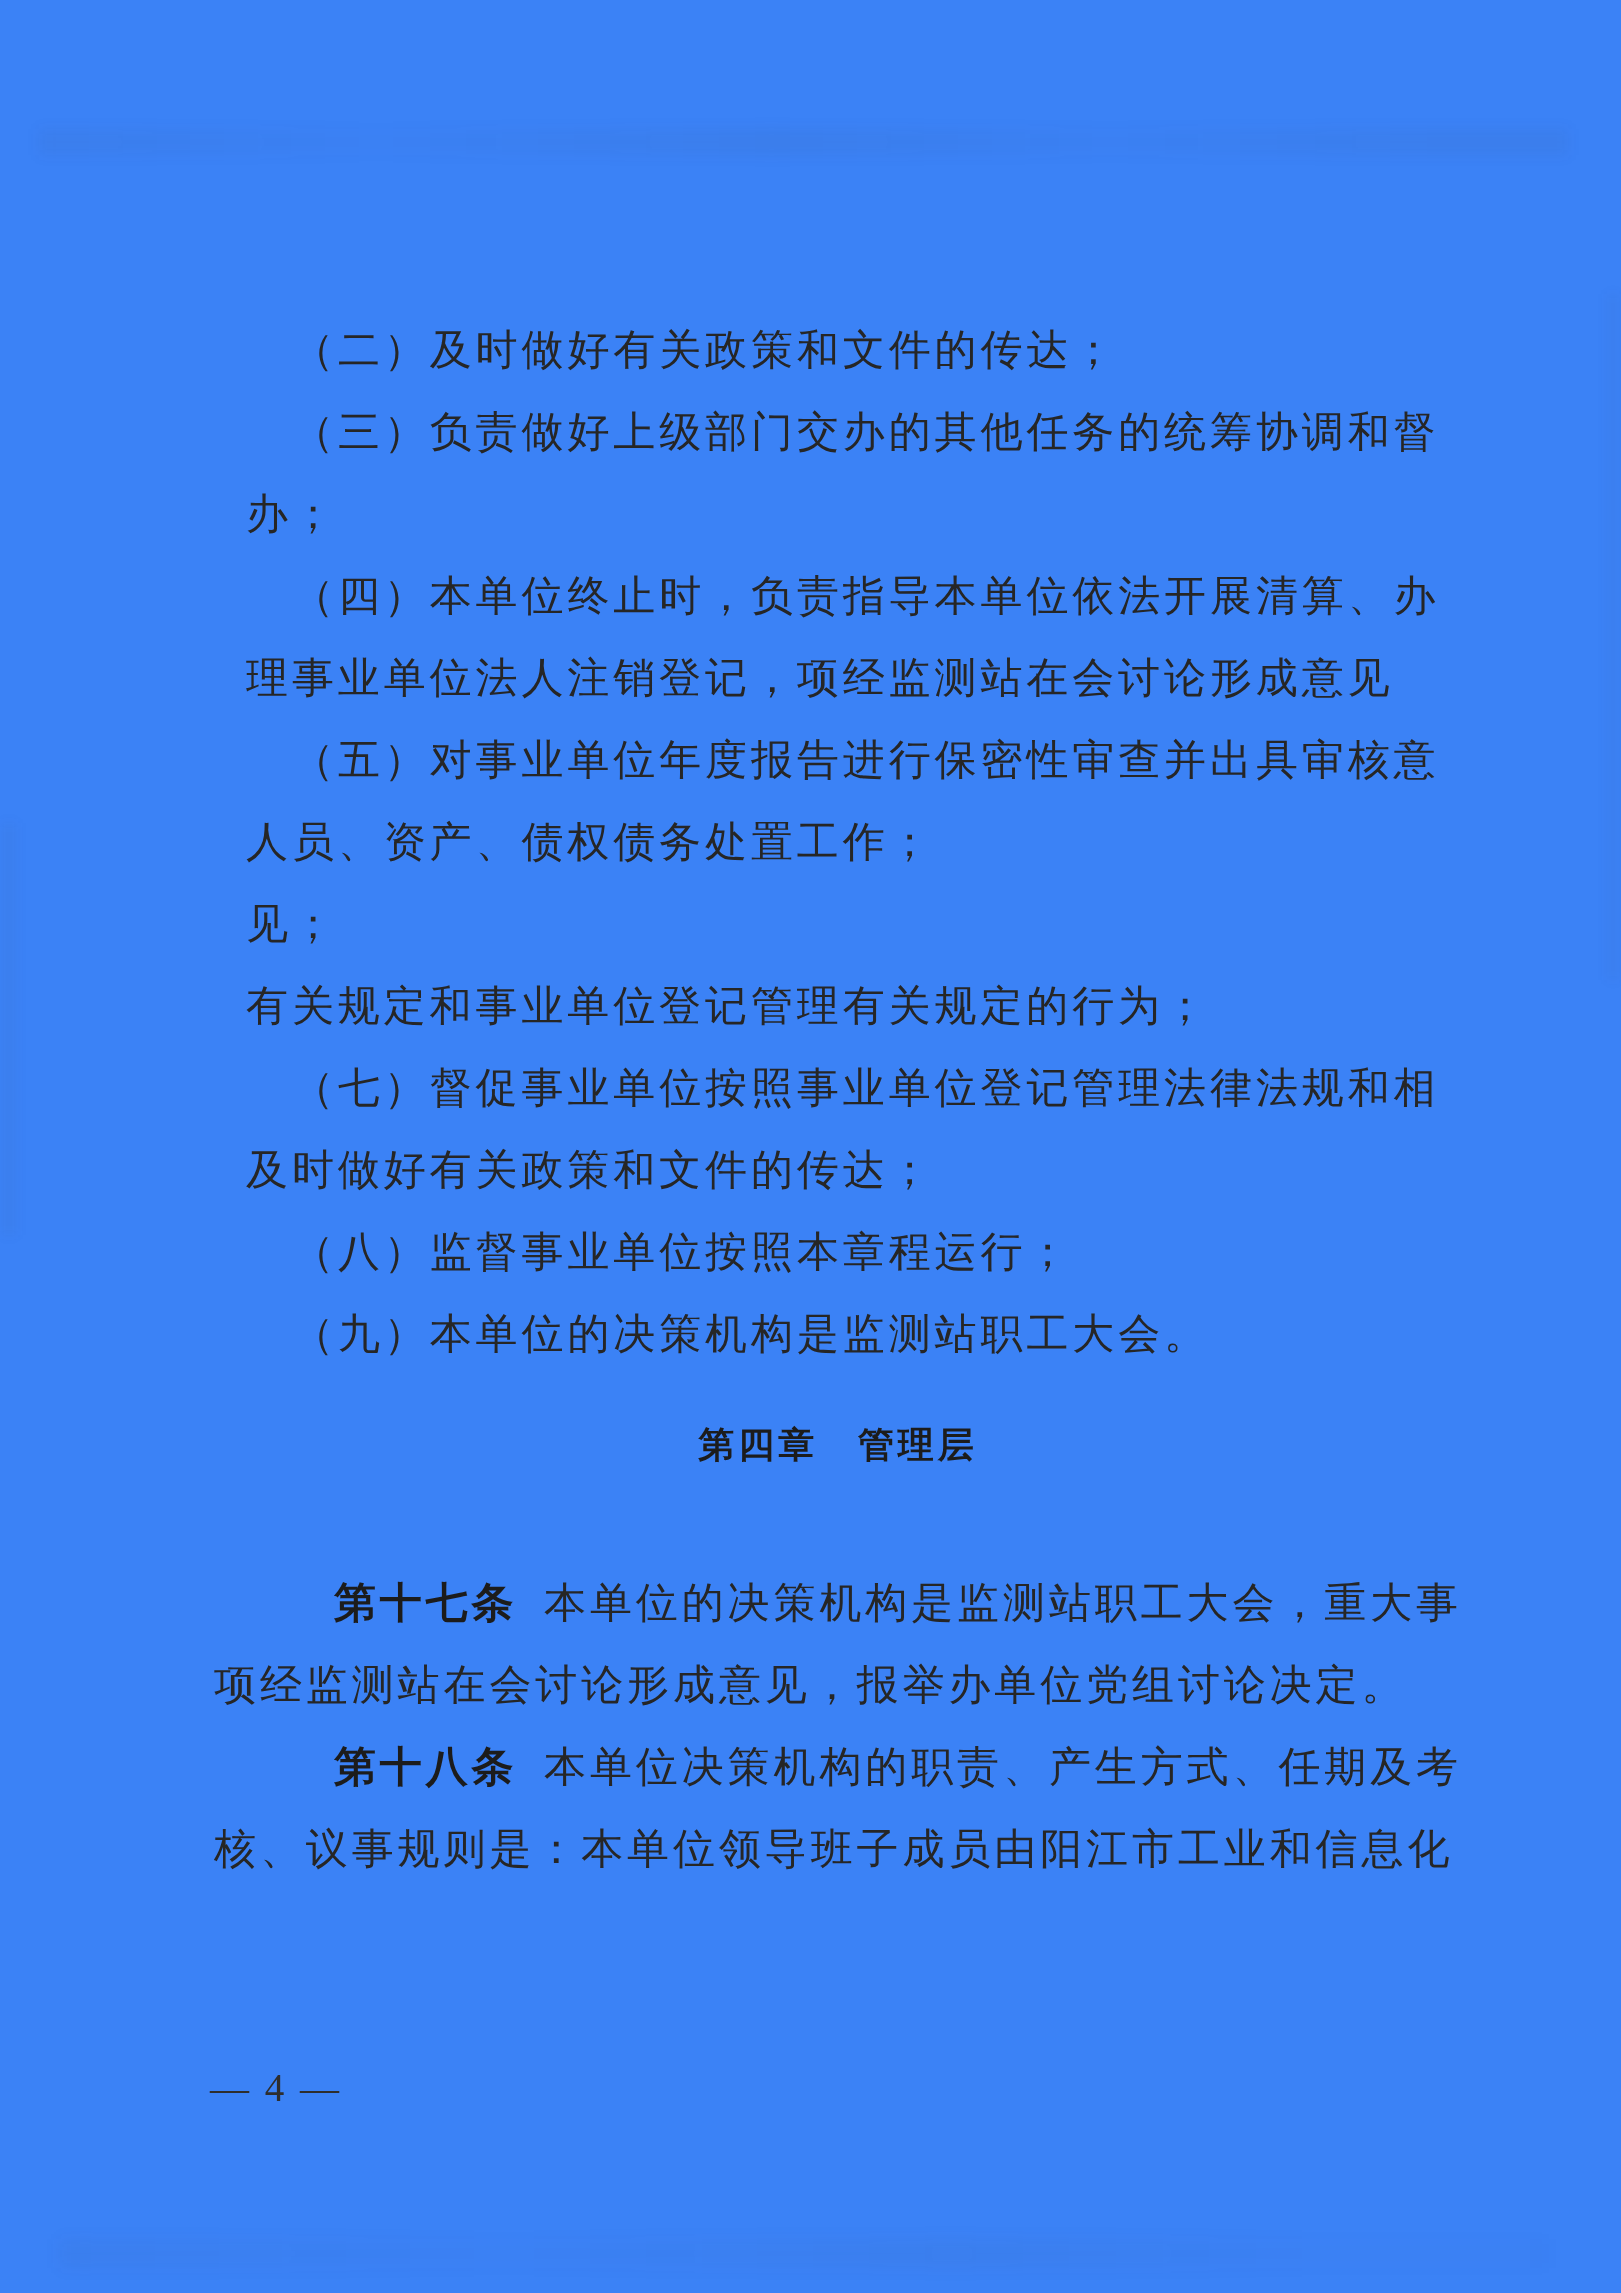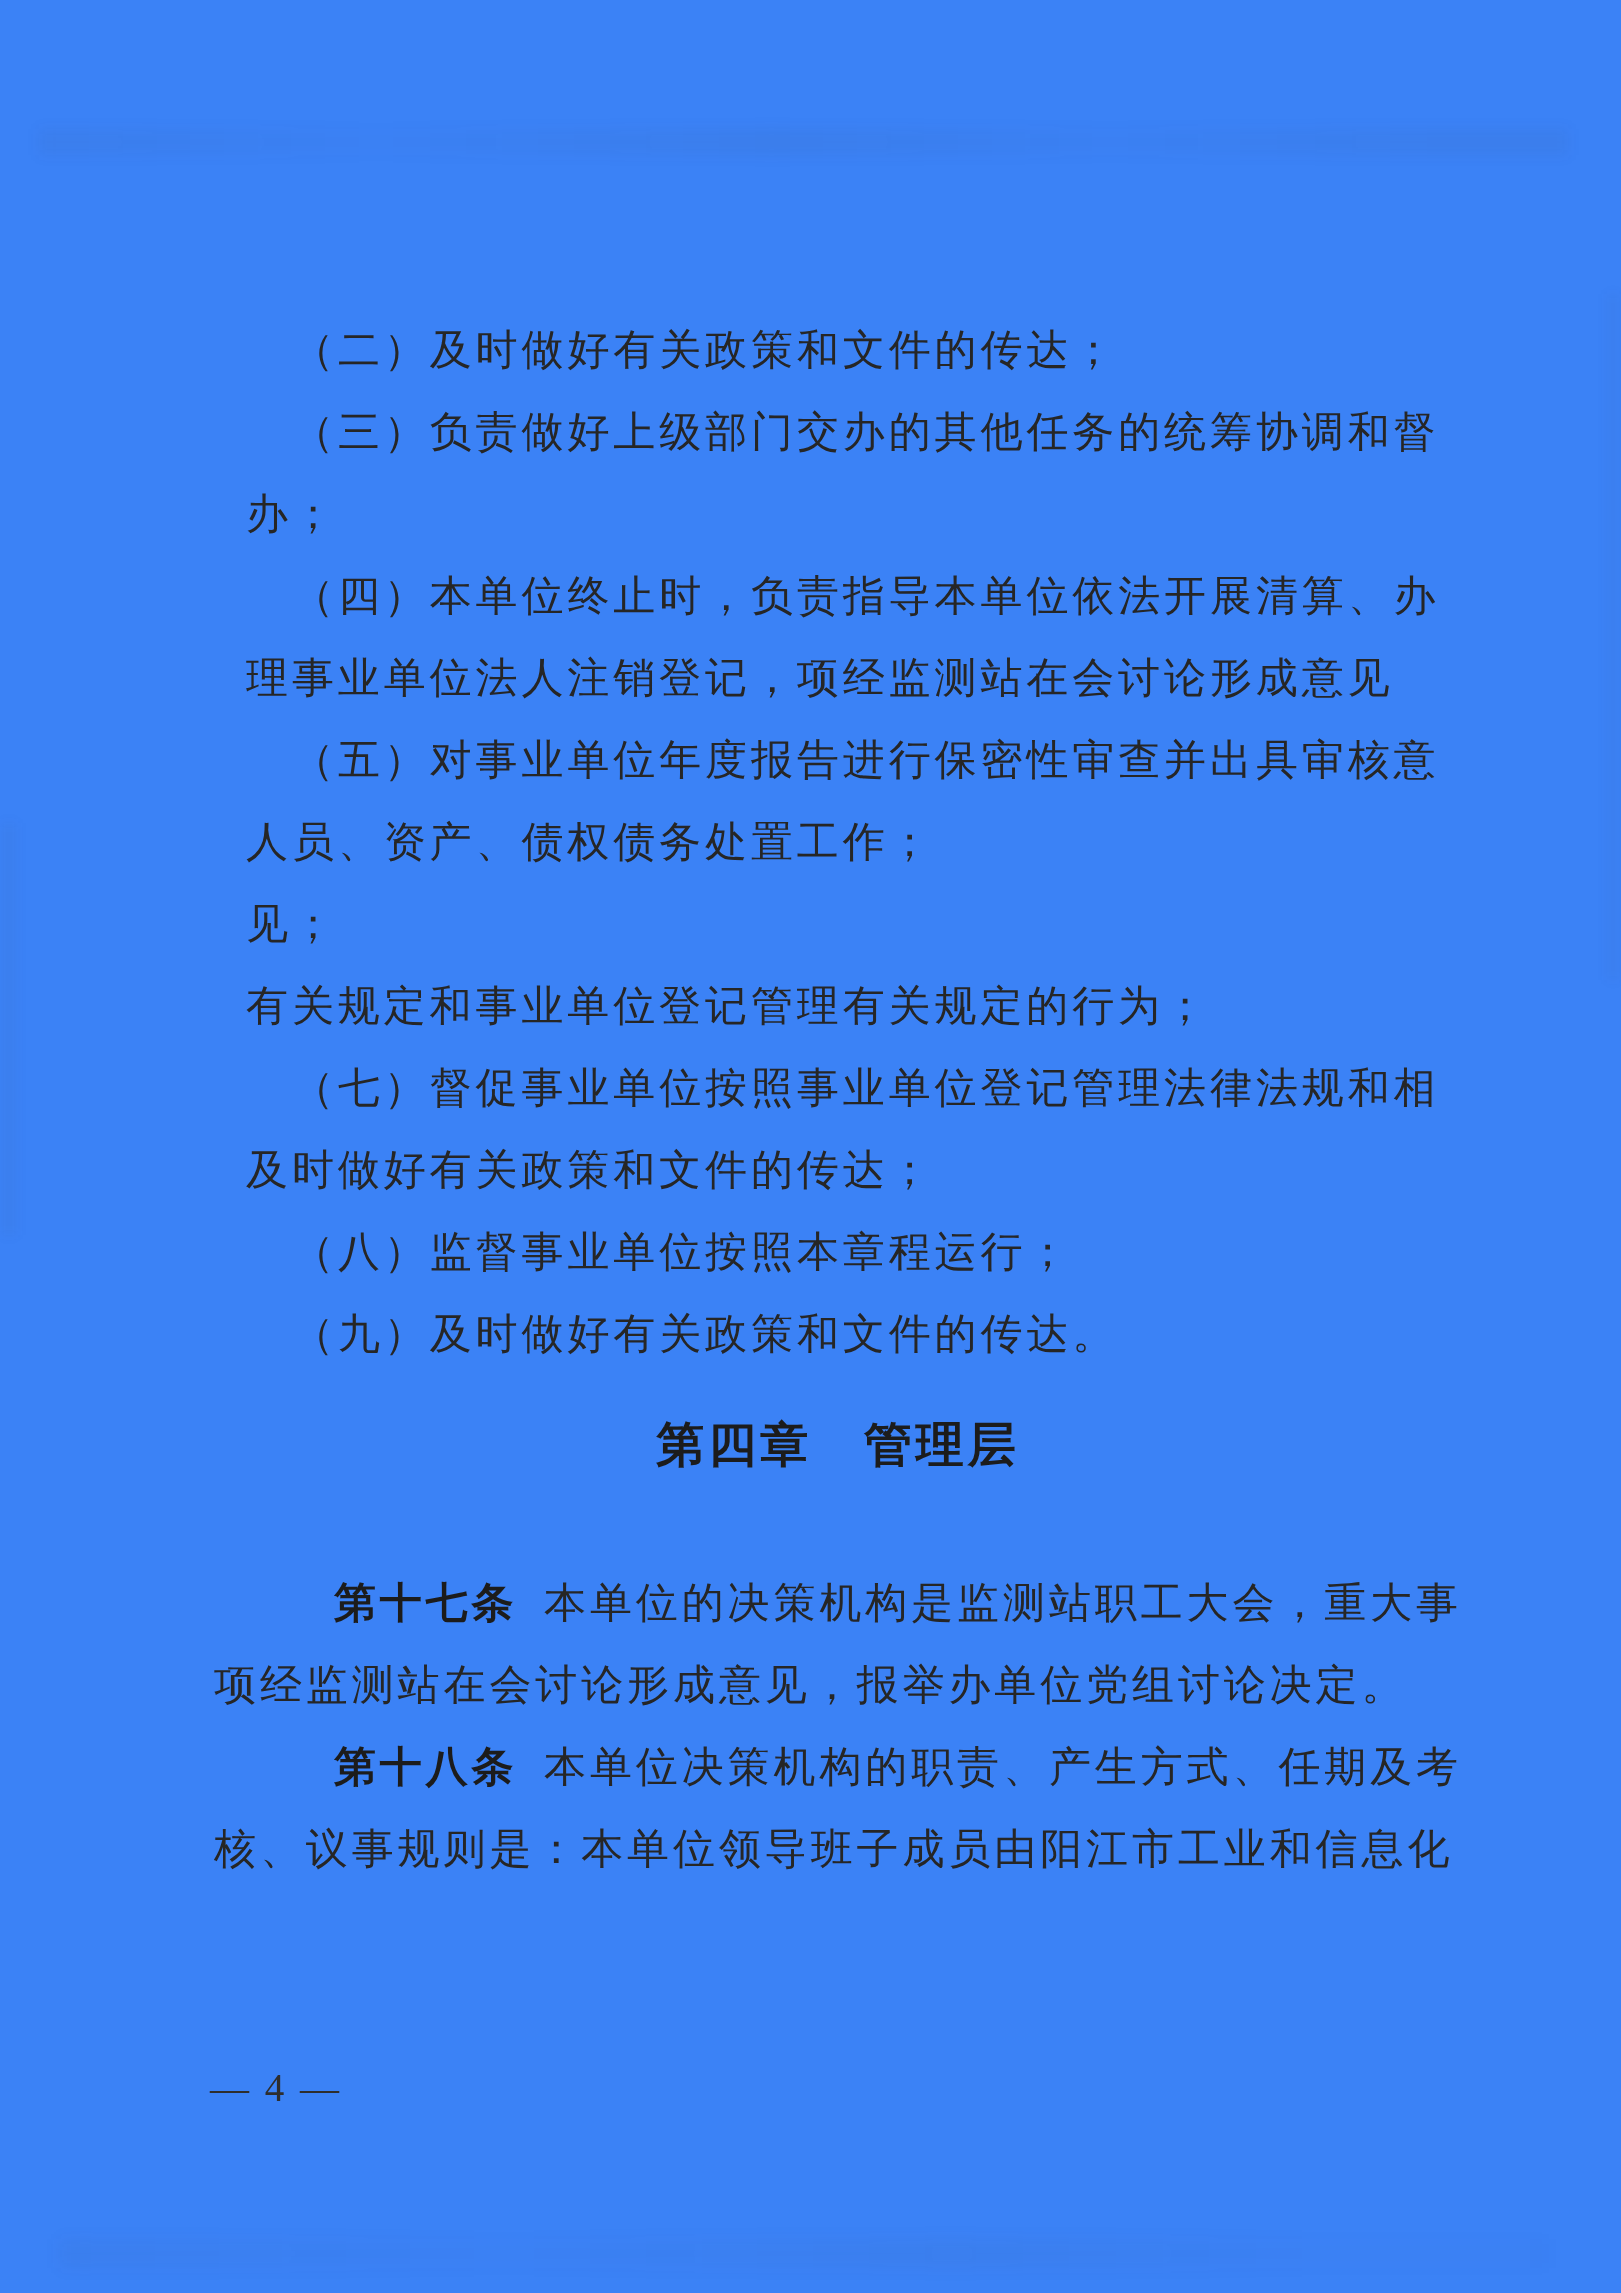--- a/index.html
+++ b/index.html
@@ -71,21 +71,21 @@
 
   .art-num {
     font-weight: 700;
     color: #1c1c1c;
     margin-right: 26.5px;
     font-family: "Liberation Sans", sans-serif;
   }
 
   .chapter {
     margin: 29px 0 0 0;
-    font-size: 48px;
+    font-size: 36px;
     line-height: 82px;
     height: 82px;
     text-align: center;
     font-weight: 700;
     letter-spacing: 3.9px;
     color: #1c1c1c;
     font-family: "Liberation Sans", sans-serif;
   }
 
   .pagenum {
@@ -117,21 +117,21 @@
     <p class="line li-cont">办；</p>
     <p class="line li-first">（四）本单位终止时，负责指导本单位依法开展清算、办</p>
     <p class="line li-cont">理事业单位法人注销登记，项经监测站在会讨论形成意见</p>
     <p class="line li-first">（五）对事业单位年度报告进行保密性审查并出具审核意</p>
     <p class="line li-cont">人员、资产、债权债务处置工作；</p>
     <p class="line li-cont">见；</p>
     <p class="line li-cont">有关规定和事业单位登记管理有关规定的行为；</p>
     <p class="line li-first">（七）督促事业单位按照事业单位登记管理法律法规和相</p>
     <p class="line li-cont">及时做好有关政策和文件的传达；</p>
     <p class="line li-first">（八）监督事业单位按照本章程运行；</p>
-    <p class="line li-first">（九）及时做好有关政策和文件的传达。</p>
+    <p class="line li-first">（九）本单位的决策机构是监测站职工大会。</p>
 
     <h2 class="chapter">第四章　管理层</h2>
 
     <p class="line art-first sect-gap"><span class="art-num">第十七条</span><span>本单位的决策机构是监测站职工大会，重大事</span></p>
     <p class="line art-cont">项经监测站在会讨论形成意见，报举办单位党组讨论决定。</p>
 
     <p class="line art-first"><span class="art-num">第十八条</span><span>本单位决策机构的职责、产生方式、任期及考</span></p>
     <p class="line art-cont">核、议事规则是：本单位领导班子成员由阳江市工业和信息化</p>
 
   </main>

